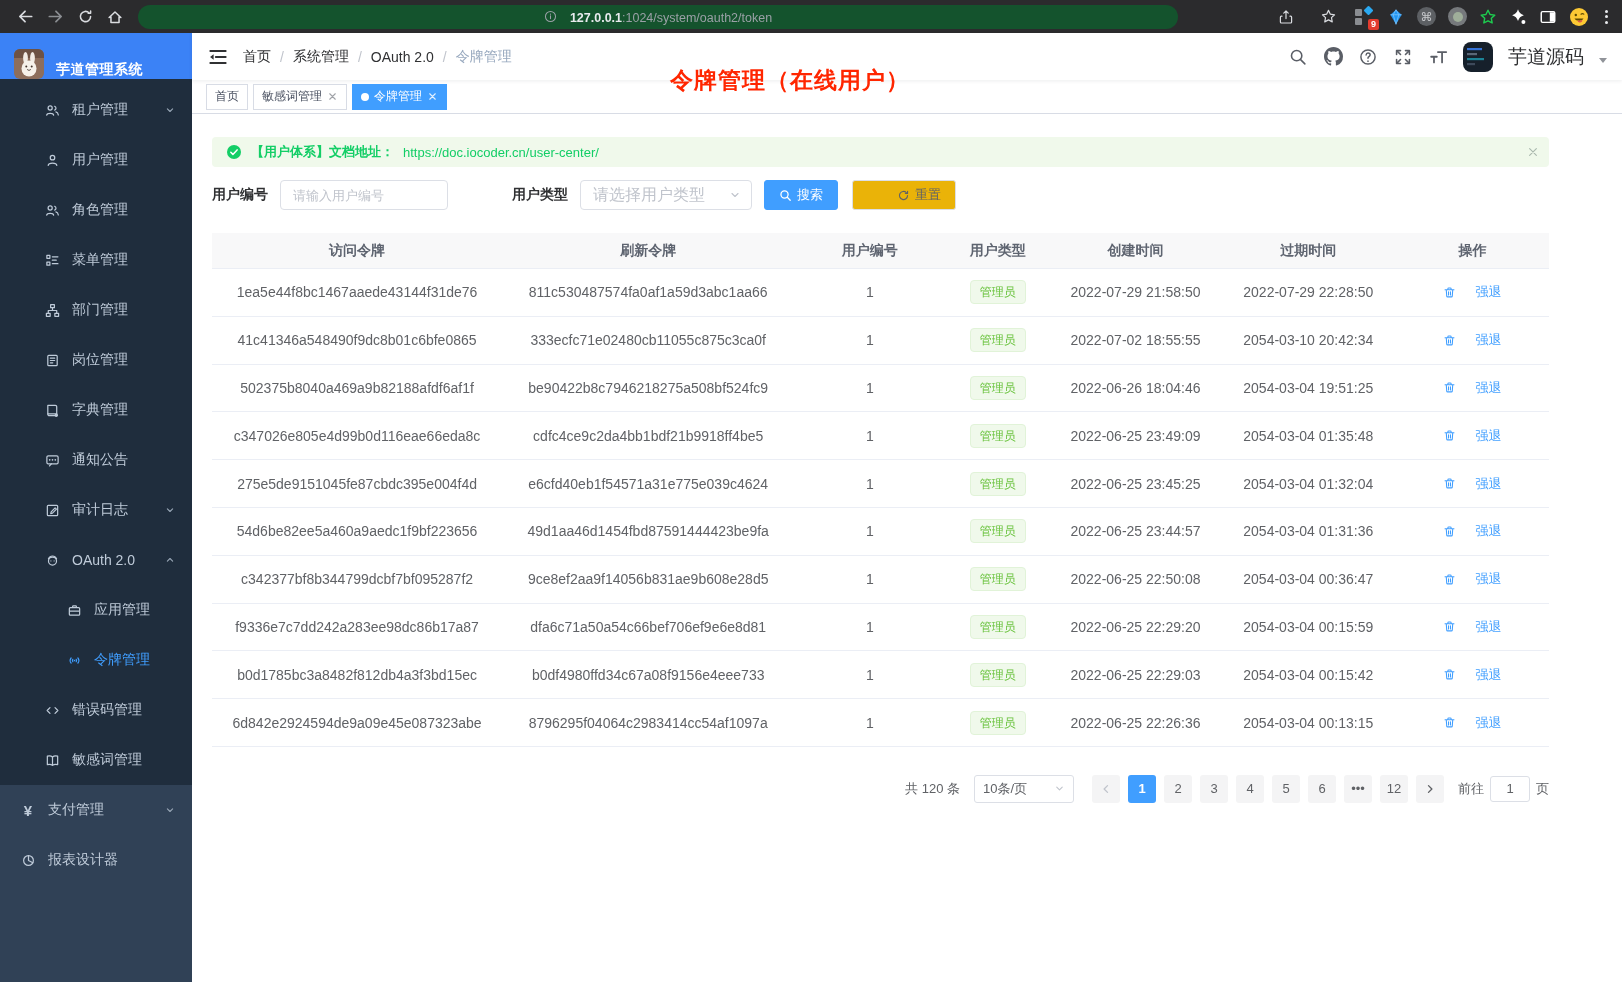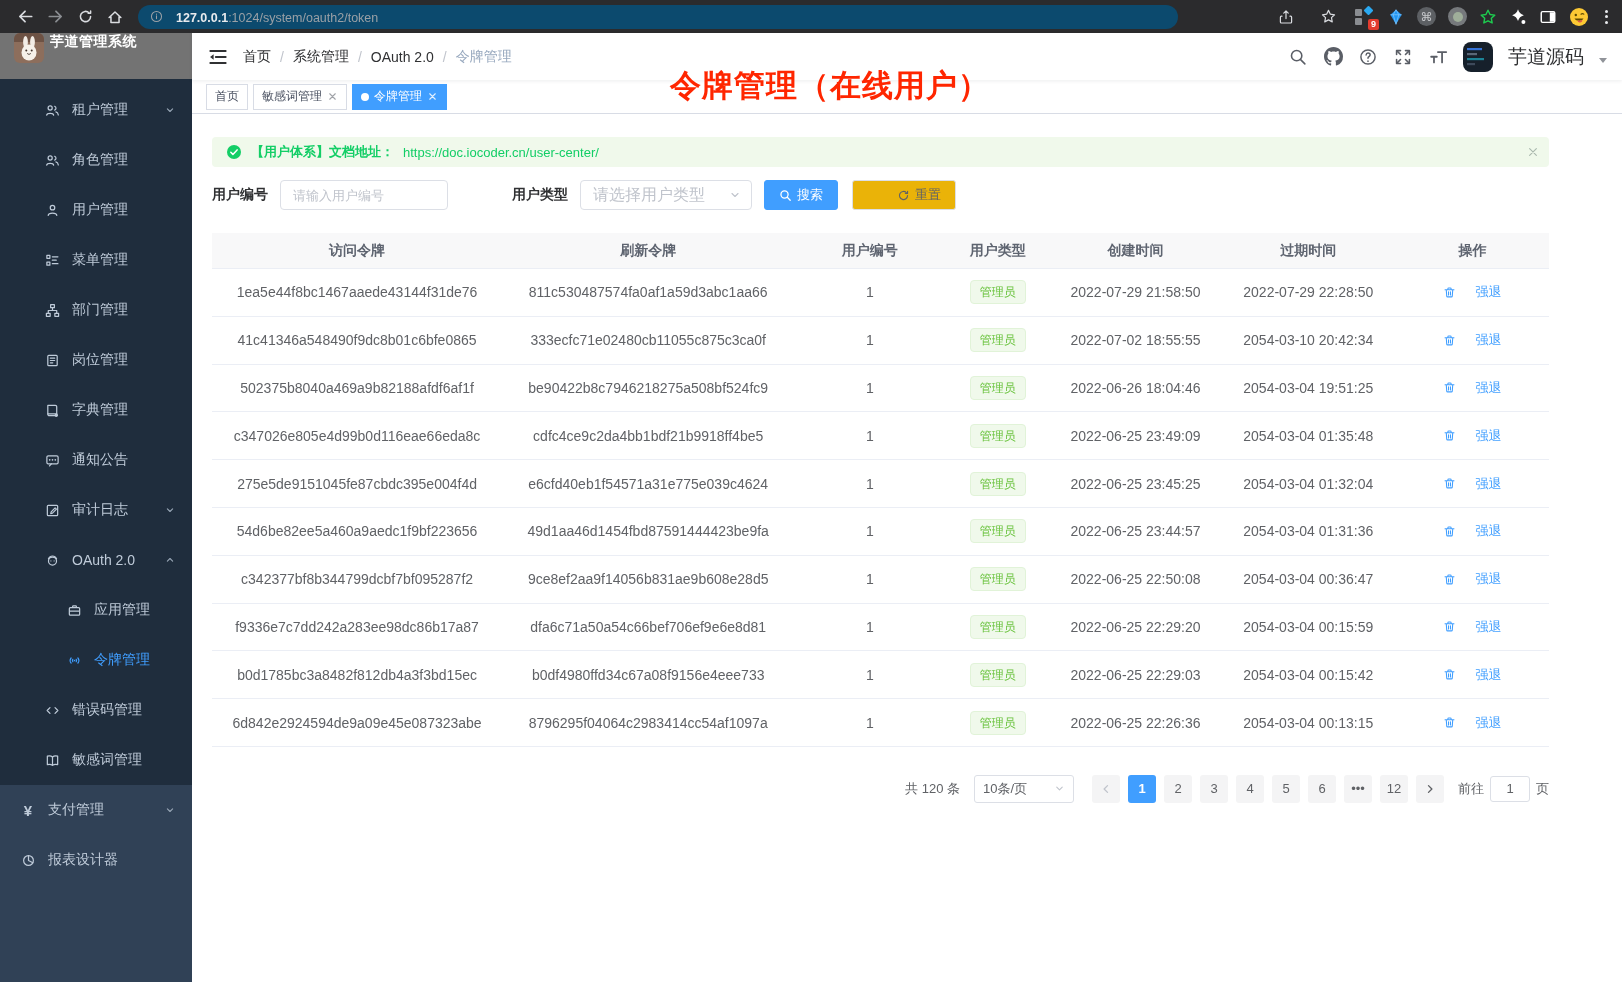--- a/index.html
+++ b/index.html
@@ -4,40 +4,40 @@
 <style>
   * { margin:0; padding:0; box-sizing:border-box; }
   html,body { width:1622px; height:982px; }
   body { font-family:"Liberation Sans","DejaVu Sans",sans-serif; background:#fff; position:relative; overflow:hidden; }
   svg { display:block; }
 
   
   .browser-bar { position:absolute; top:0; left:0; width:1622px; height:33px; background:#2b2b2d; display:flex; align-items:center; padding:0 10px; }
   .b-ic { width:30px; height:26px; display:flex; align-items:center; justify-content:center; color:#dadce0; cursor:pointer; }
   .b-ic.dim { color:#8b8e92; }
-  .url-pill { margin-left:8px; width:1040px; height:24px; background:#0c4a6e; border-radius:12px; display:flex; align-items:center; padding:0 12px; gap:13px; }
+  .url-pill { margin-left:8px; width:1040px; height:24px; background:#14532d; border-radius:12px; display:flex; align-items:center; padding:0 12px; gap:13px;justify-content:center; }
   .url-host { color:#e8eaed; font-size:12.5px; font-weight:700; }
   .url-rest { color:#9aa0a6; font-size:12.5px; }
   .browser-right { margin-left:auto; display:flex; align-items:center; gap:12px; }
   .ext-blocks { position:relative; width:20px; height:20px; }
   .ext-blocks .sq { position:absolute; width:7px; height:7px; background:#8a8d91; border-radius:1px; }
   .ext-blocks .sq1 { left:0; top:2px; }
   .ext-blocks .sq2 { left:0; top:11px; }
   .ext-blocks .gem2 { position:absolute; left:10px; top:0; width:7px; height:7px; background:#2aa9f2; transform:rotate(45deg); border-radius:1px; }
   .ext-badge { position:absolute; right:-4px; bottom:-3px; background:#e33b2e; color:#fff; font-size:9px; line-height:11px; padding:0 3px; border-radius:2px; font-weight:700; }
   .circle-ic { width:19px; height:19px; border-radius:50%; display:flex; align-items:center; justify-content:center; }
   .cmd-circle { background:#5d6064; color:#c9cbce; font-size:12px; }
   .dot-circle { background:#76797c; }
   .dot-circle .inner { width:10px; height:10px; border-radius:50%; background:#9fae9a; }
   .menu-dots { display:flex; flex-direction:column; gap:2.5px; padding:0 4px; cursor:pointer; }
   .menu-dots i { width:3px; height:3px; border-radius:50%; background:#e8eaed; }
 
   
   .sidebar { position:absolute; top:33px; left:0; width:192px; bottom:0; background:#304156; }
-  .logo-bar { height:46px; background:#737373; display:flex; align-items:flex-start; padding:0 14px; gap:6px; }
+  .logo-bar { height:46px; background:#3b82f6; display:flex; align-items:flex-end; padding:0 14px; gap:12px; }
   .logo-img { width:30px; height:30px; border-radius:6px; overflow:hidden; flex:0 0 auto; }
   .app-title { color:#fff; font-size:14px; font-weight:700; letter-spacing:.5px; }
   .menu { padding-top:0; }
   .submenu-block { background:#1f2d3d; padding-top:6px; }
   .mi { display:flex; align-items:center; height:50px; color:#bfcbd9; font-size:14px; position:relative; cursor:pointer; }
   .mi.lvl1 { padding-left:20px; }
   .mi.lvl2 { padding-left:44px; }
   .mi.lvl3 { padding-left:66px; }
   .mi.active { color:#409eff; }
   .mi-icon { width:16px; height:16px; margin-right:12px; display:flex; align-items:center; justify-content:center; }
@@ -58,21 +58,21 @@
   .avatar { width:30px; height:30px; border-radius:8px; overflow:hidden; cursor:pointer; }
   .username { font-size:19px; color:#303133; cursor:pointer; }
   .caret-down { width:0; height:0; border-left:4.5px solid transparent; border-right:4.5px solid transparent; border-top:5.5px solid #909399; margin-top:8px; }
 
   .tags-bar { height:34px; display:flex; align-items:center; gap:5px; padding:0 14px; border-bottom:1px solid #d8dce5; background:#fff; }
   .tag-v { height:26px; border:1px solid #d8dce5; padding:0 8px; font-size:12px; color:#495060; display:flex; align-items:center; gap:5px; background:#fff; cursor:pointer; }
   .tag-v.active { background:#409eff; color:#fff; border-color:#409eff; }
   .tag-dot { width:8px; height:8px; border-radius:50%; background:#fff; }
   .tag-x { width:11px; height:11px; color:inherit; opacity:.85; }
 
-  .annotation { position:absolute; left:478px; top:32px; font-size:31px; font-weight:700; color:#ff2600; letter-spacing:1px; z-index:20; white-space:nowrap; pointer-events:none; }
+  .annotation { position:absolute; left:478px; top:32px; font-size:23px; font-weight:700; color:#ff2600; letter-spacing:1px; z-index:20; white-space:nowrap; pointer-events:none; }
 
   .content { padding:23px 0 0 20px; width:1357px; }
   .alert { width:1337px; height:30px; background:#f0f9eb; border-radius:4px; display:flex; align-items:center; gap:9px; padding:0 14px; font-size:13px; color:#13ce66; position:relative; }
   .alert-label { font-weight:700; }
   .alert-link { color:#13ce66; text-decoration:none; cursor:pointer; }
   .alert-close { position:absolute; right:10px; top:9px; width:12px; height:12px; color:#a9b8ad; cursor:pointer; }
 
   .filter-row { margin-top:12px; display:flex; align-items:center; height:32px; }
   .f-label { font-size:14px; font-weight:700; color:#303133; margin-right:12px; }
   .f-input { width:168px; height:30px; border:1px solid #dcdfe6; border-radius:4px; padding:0 12px; font-size:13px; color:#8b5cf6; outline:none; font-family:inherit; }
@@ -220,37 +220,37 @@
         <span class="chev">
             <svg viewBox="0 0 16 16" fill="none" stroke="currentColor" stroke-width="1.5" stroke-linecap="round" stroke-linejoin="round">
               <path d="M4.5 6.5 8 10l3.5-3.5"></path>
             </svg>
           </span>
       </div>
 
       <div class="mi lvl2">
         <span class="mi-icon">
             <svg viewBox="0 0 16 16" fill="none" stroke="currentColor" stroke-width="1.3" stroke-linecap="round" stroke-linejoin="round">
+              <circle cx="8" cy="5" r="2.4"></circle>
+              <path d="M3.4 13.2c.5-3.3 8.7-3.3 9.2 0"></path>
+            </svg>
+          </span>
+        <span>用户管理</span>
+      </div>
+
+      <div class="mi lvl2">
+        <span class="mi-icon">
+            <svg viewBox="0 0 16 16" fill="none" stroke="currentColor" stroke-width="1.3" stroke-linecap="round" stroke-linejoin="round">
               <circle cx="5.5" cy="5.3" r="2.2"></circle>
               <path d="M1.8 13c.4-2.7 7-2.7 7.4 0"></path>
               <path d="M10.3 3.5a2.2 2.2 0 0 1 0 4.1"></path>
               <path d="M11.6 9.5c1.6.4 2.4 1.5 2.6 3.3"></path>
             </svg>
           </span>
         <span>角色管理</span>
-      </div>
-
-      <div class="mi lvl2">
-        <span class="mi-icon">
-            <svg viewBox="0 0 16 16" fill="none" stroke="currentColor" stroke-width="1.3" stroke-linecap="round" stroke-linejoin="round">
-              <circle cx="8" cy="5" r="2.4"></circle>
-              <path d="M3.4 13.2c.5-3.3 8.7-3.3 9.2 0"></path>
-            </svg>
-          </span>
-        <span>用户管理</span>
       </div>
 
       <div class="mi lvl2">
         <span class="mi-icon">
             <svg viewBox="0 0 16 16" fill="none" stroke="currentColor" stroke-width="1.3" stroke-linejoin="round">
               <rect x="2" y="2.5" width="3.2" height="3.2"></rect>
               <rect x="2" y="9.8" width="3.2" height="3.2"></rect>
               <path d="M7.8 4.1h6M7.8 11.4h6M7.8 7.7h4.2" stroke-linecap="round"></path>
             </svg>
           </span>

